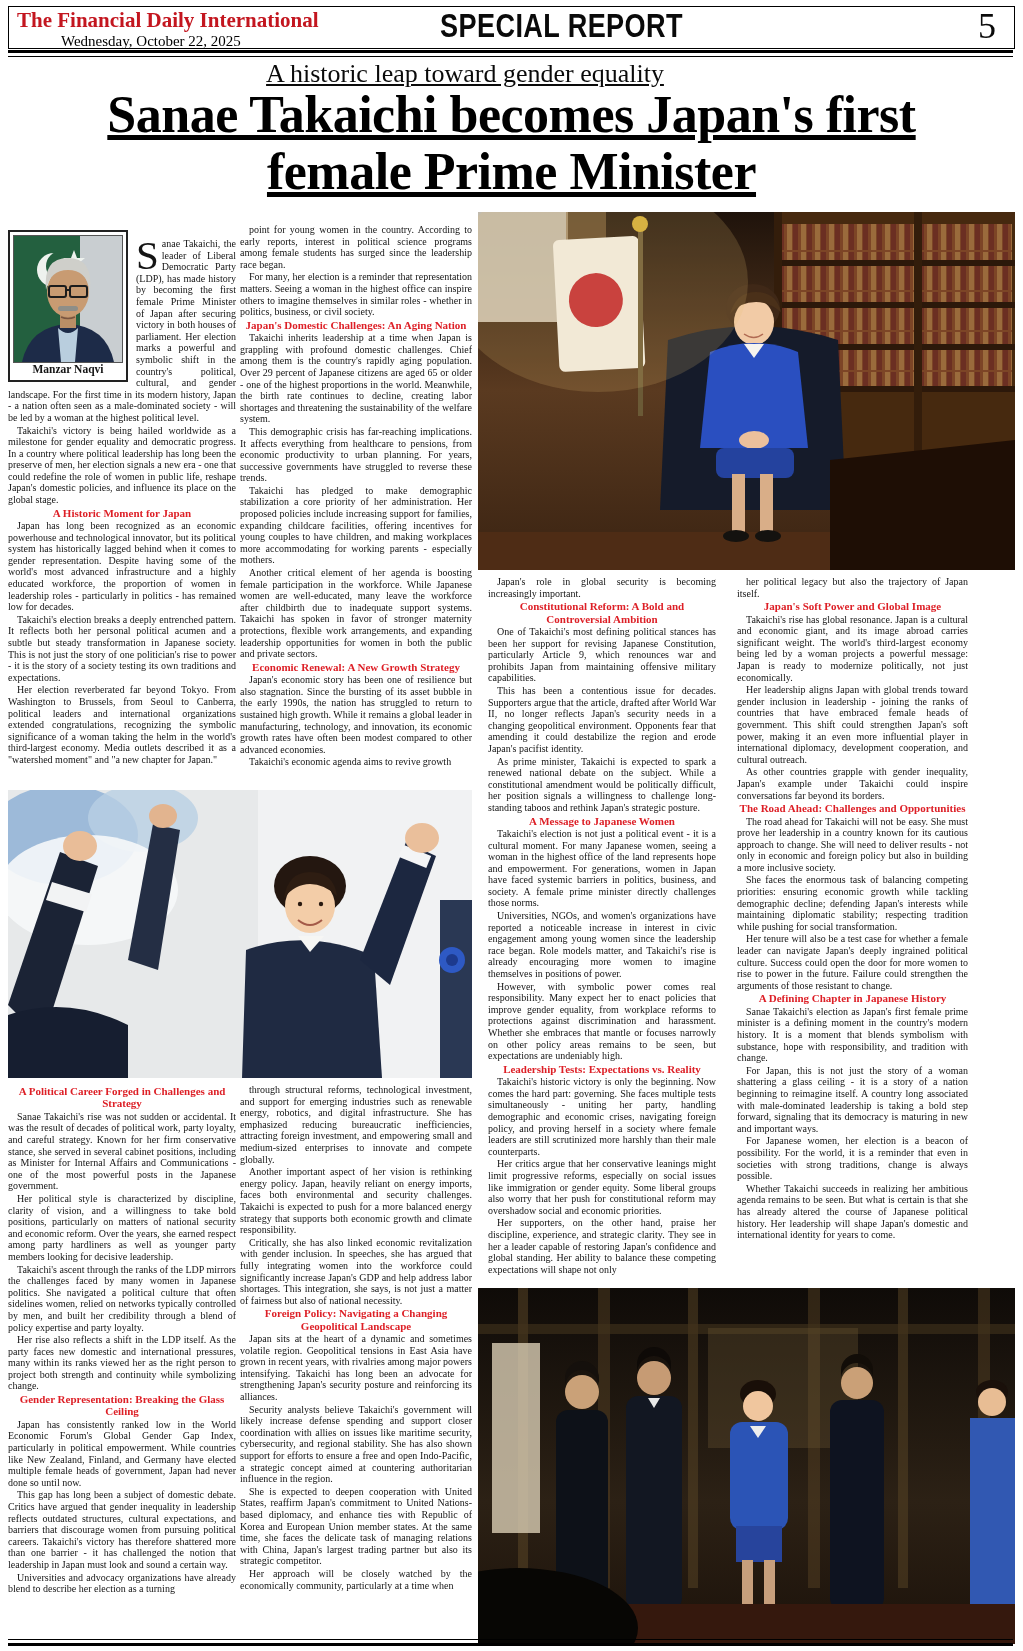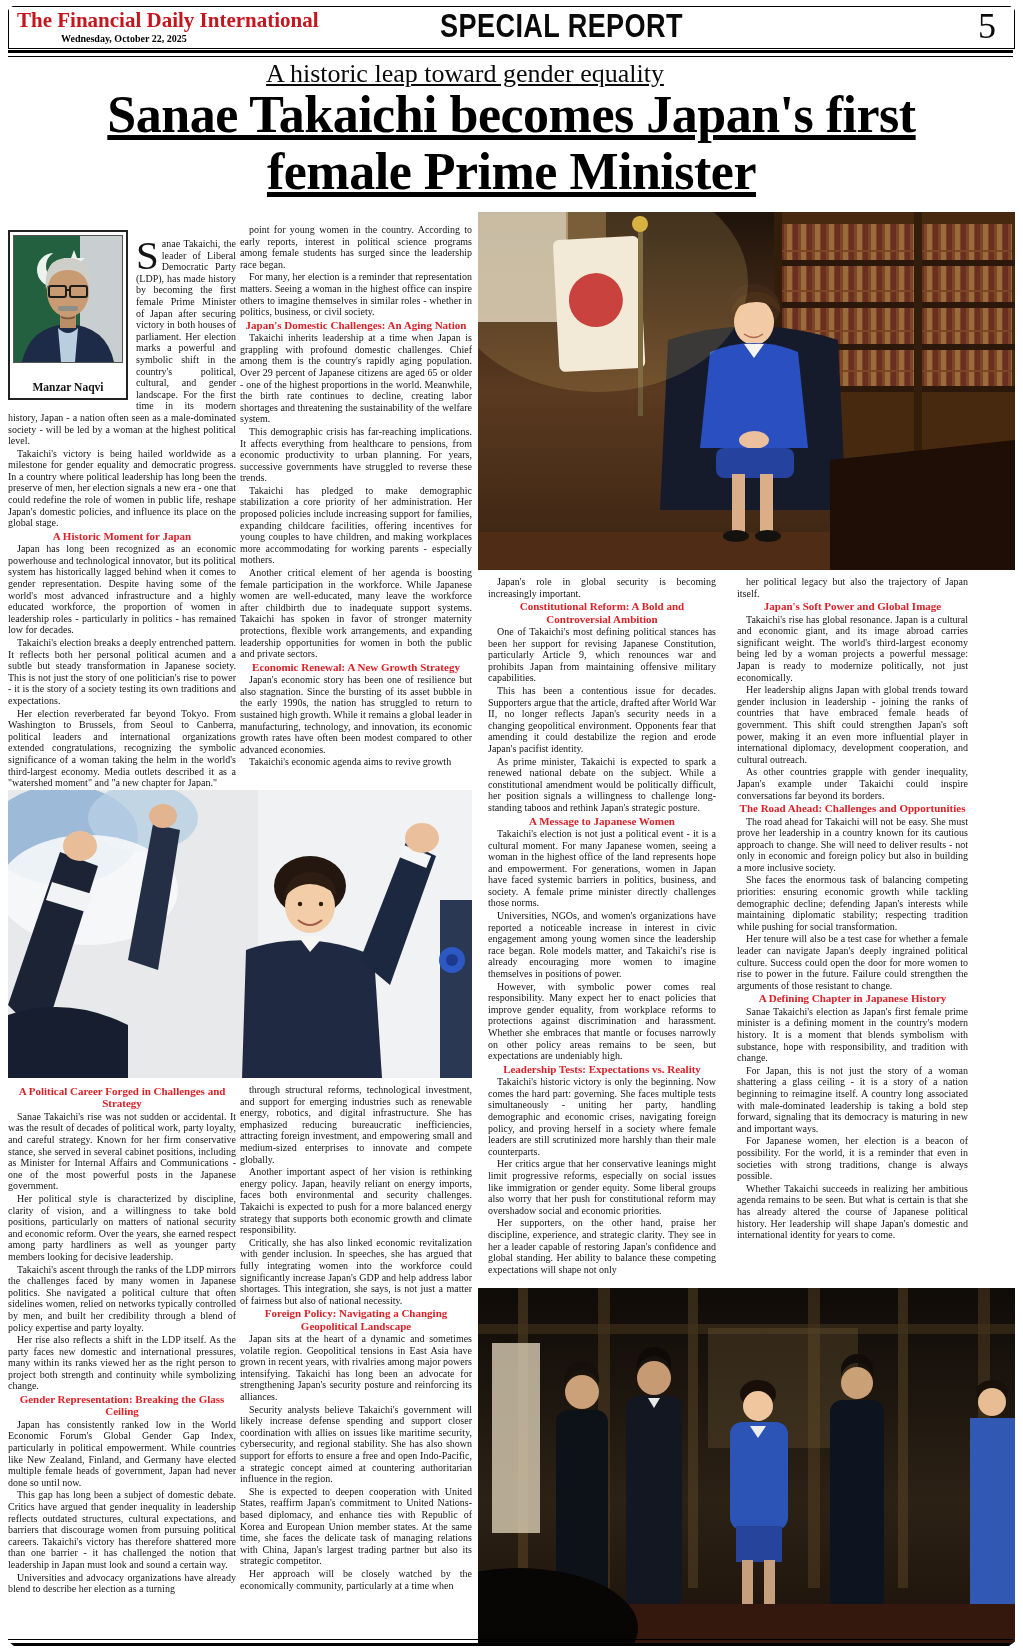--- a/index.html
+++ b/index.html
@@ -1,22 +1,22 @@
 <!DOCTYPE html>
 <html style="--accent: #dd1f26; --mast-red: #c3161f;"><head>
 <meta charset="utf-8">
 <style>
   :root{ --accent:#dd1f26; --mast-red:#c3161f; }
   html,body{margin:0;padding:0;background:#fff;}
   .page{position:relative;width:1023px;height:1651px;background:#fff;overflow:hidden;
-        font-family:"Liberation Serif",serif;color:#111;border-radius:31px;}
+        font-family:"Liberation Serif",serif;color:#111;}
   
   .masthead{position:absolute;left:8px;top:6px;width:1005px;height:41px;border:1px solid #000;background:#fff;}
   .paper-name{position:absolute;left:8px;top:1px;font-size:21px;font-weight:bold;color:var(--mast-red);white-space:nowrap;}
-  .paper-date{position:absolute;left:52px;top:26px;font-size:10px;font-weight:bold;color:#000;}
+  .paper-date{position:absolute;left:52px;top:26px;font-size:15px;font-weight:normal;color:#000;}
   .section-title{position:absolute;left:100px;right:0;top:0;text-align:center;
         font-family:"Liberation Sans",sans-serif;font-size:33px;font-weight:bold;letter-spacing:.5px;
         transform:scaleX(.82);color:#0a0a0a;}
   .page-number{position:absolute;right:18px;top:-2px;font-size:36px;color:#0a0a0a;}
   .rule-heavy{position:absolute;left:8px;top:50px;width:1005px;height:3px;background:#000;}
   .rule-thin{position:absolute;left:8px;top:56px;width:1005px;height:1px;background:#000;}
   
   .kicker{position:absolute;left:0;top:59px;width:930px;text-align:center;font-size:26px;
         text-decoration:underline;color:#0a0a0a;}
   .headline{position:absolute;left:30px;top:86px;width:963px;margin:0;text-align:center;
@@ -39,21 +39,21 @@
   .photo{position:absolute;margin:0;overflow:hidden;background:#222;}
   .photo svg{display:block;width:100%;height:100%;}
   .photo-main{left:478px;top:212px;width:537px;height:358px;}
   .photo-celebration{left:8px;top:790px;width:464px;height:288px;}
   .photo-walk{left:478px;top:1288px;width:537px;height:356px;}
   
   .author-box{float:left;width:120px;margin:6px 8px 2px 0;border:2px solid #222;padding:3px;
         background:#fff;box-sizing:border-box;}
   .author-photo{width:100%;height:128px;border:1px solid #555;box-sizing:border-box;overflow:hidden;background:#ccc;}
   .author-photo svg{display:block;width:100%;height:100%;}
-  .author-name{text-align:center;font-weight:bold;font-size:11.5px;padding:19px 0 1px;}
+  .author-name{text-align:center;font-weight:bold;font-size:11.5px;padding:1px 0 1px;}
   
   .rule-bottom-thin{position:absolute;left:8px;top:1639px;width:1005px;height:1px;background:#000;}
   .rule-bottom-heavy{position:absolute;left:8px;top:1643px;width:1005px;height:3px;background:#000;}
 </style>
 </head>
 <body>
 
 <div class="page">
 
   <header class="masthead">

